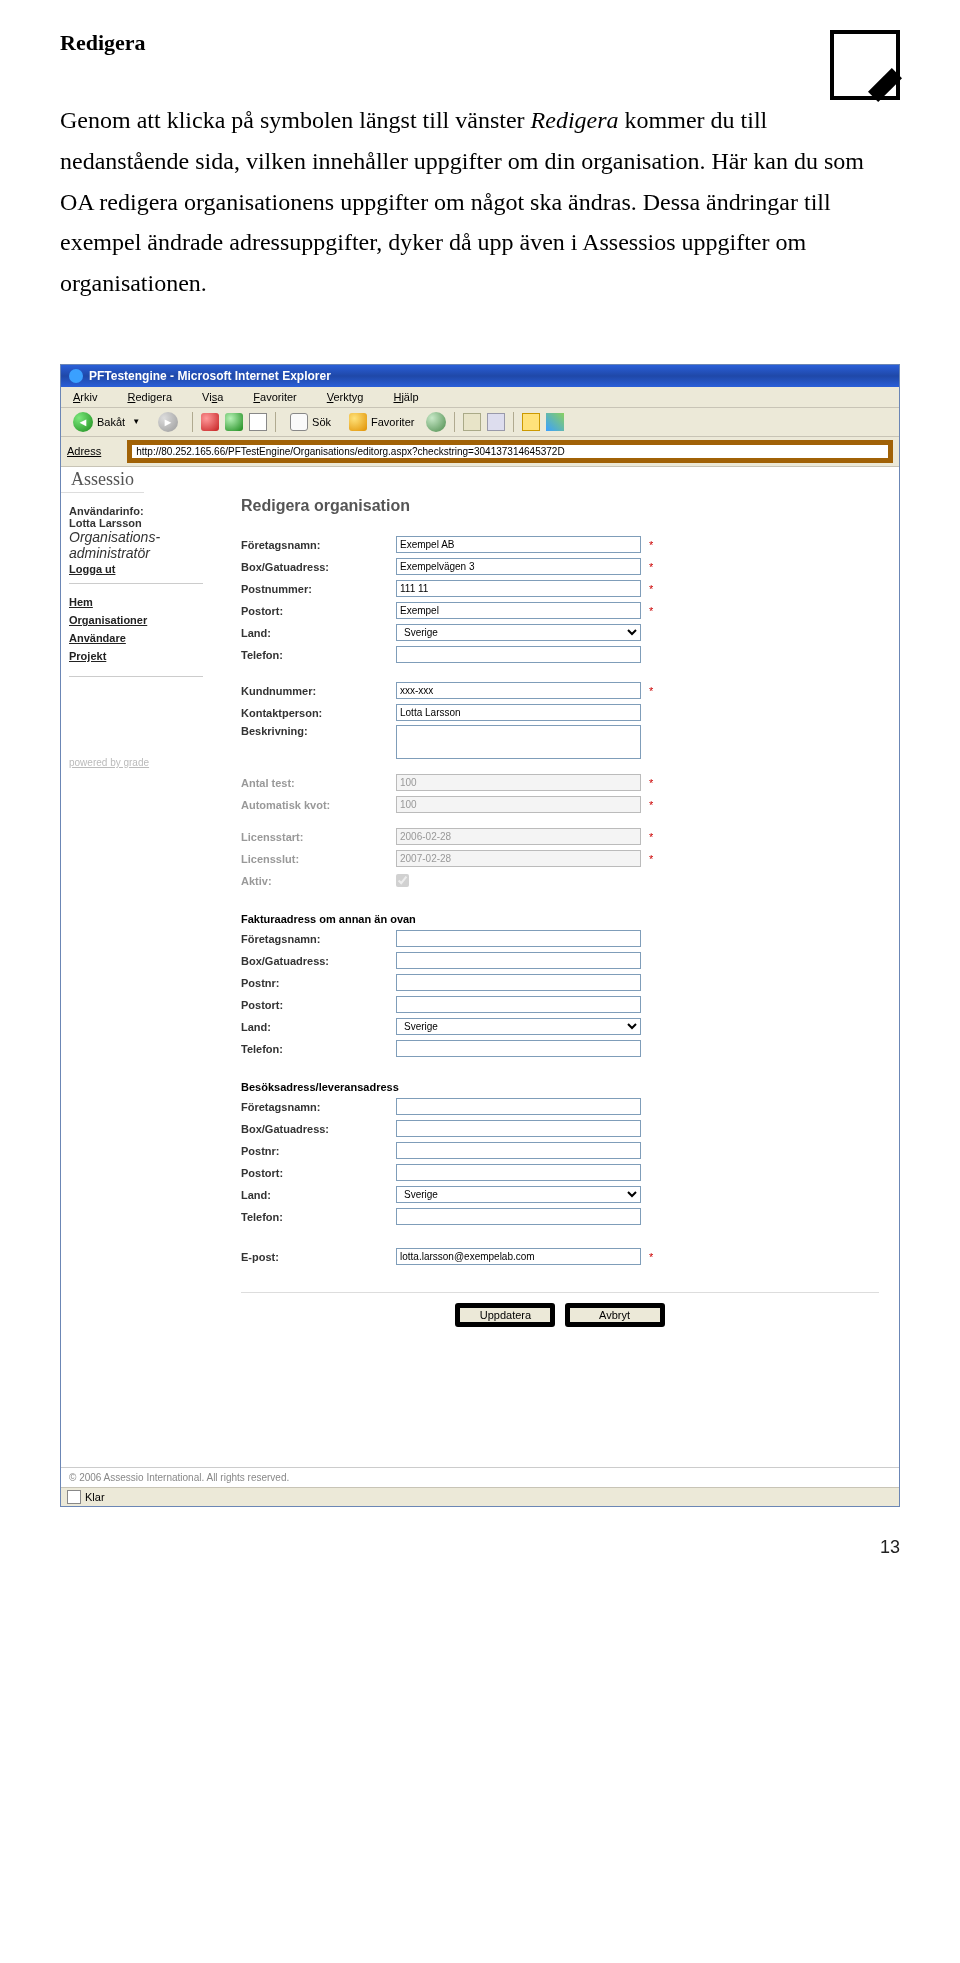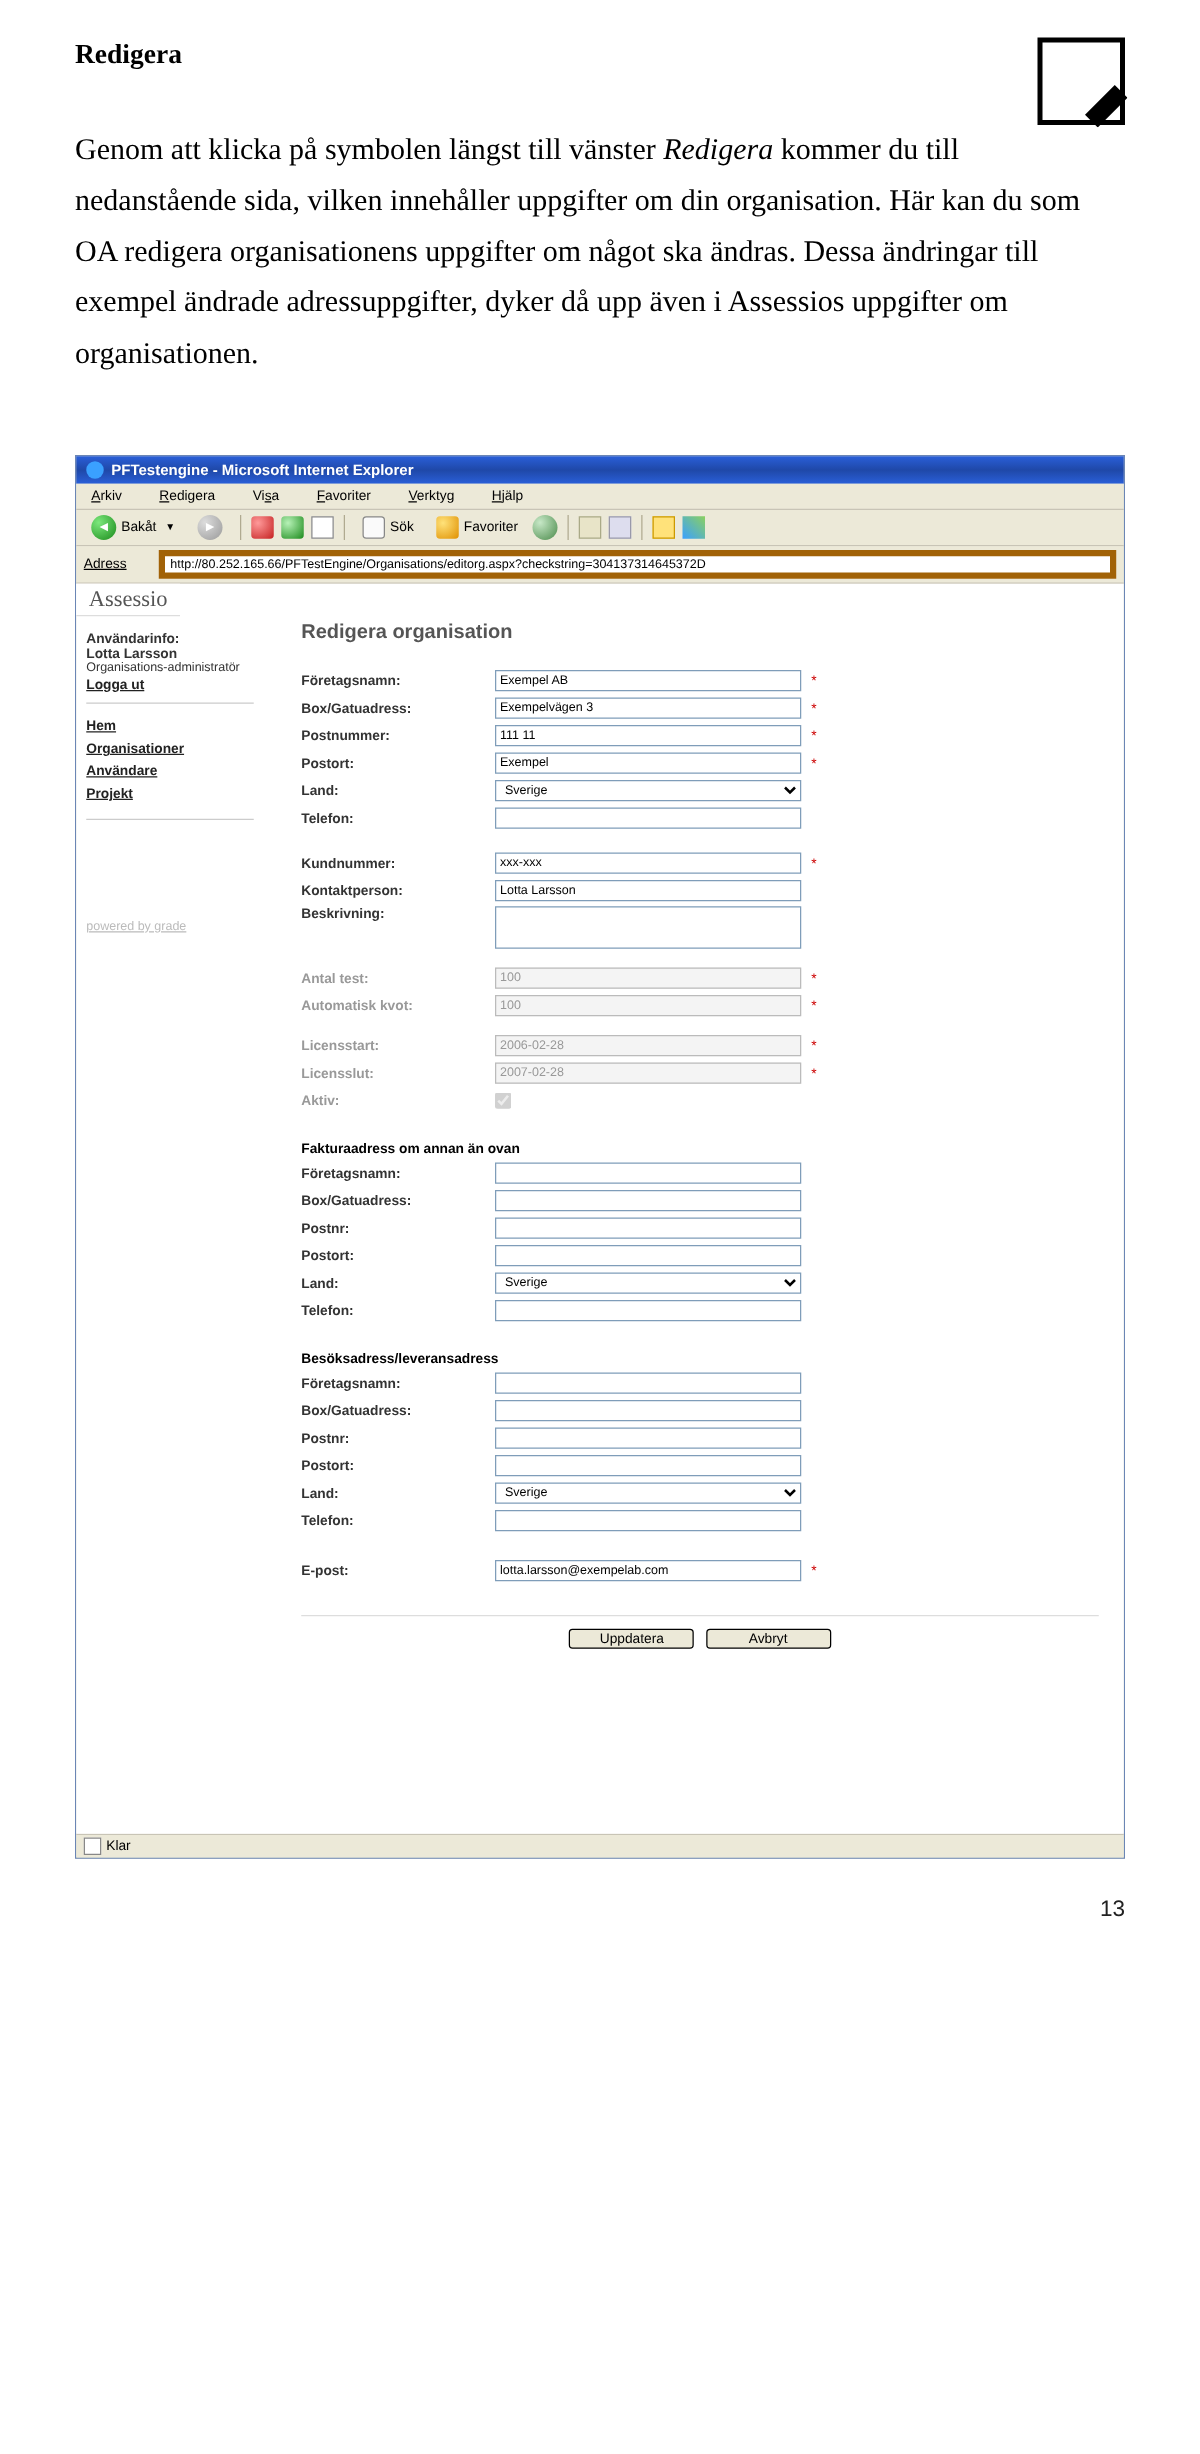--- a/index.html
+++ b/index.html
@@ -107,21 +107,21 @@
   }
   .form-row.faded input, .form-row.faded textarea { background:#f4f4f4;color:#999;border-color:#bbb;}
   .form-row .req { color:#c00;margin-left:8px; }
   .form-row textarea { height:34px;resize:none; }
   .form-row.ta { height:38px; align-items:flex-start;}
   .form-row.cb input{width:auto;height:auto;}
   .section-head { font-weight:bold;font-size:11px;margin-top:22px;margin-bottom:4px;display:block;}
   .btnrow { text-align:center;margin-top:25px;padding:10px 0;border-top:1px solid #ddd;}
   .ie-btn {
     font-family:Tahoma,Arial;font-size:11px;padding:1px 0;width:100px;
-    background:#ece9d8;border:1px solid #000000;border-radius:3px;cursor:pointer;margin:0 3px;
+    background:#ece9d8;border:5px solid #000000;border-radius:3px;cursor:pointer;margin:0 3px;
   }
   .footer-area { border-top:1px solid #ccc;padding:4px 8px;font-size:10px;color:#888;background:#fff;}
   .statusbar { background:#ece9d8;border-top:1px solid #c8c4b6;padding:2px 6px;display:flex;align-items:center;gap:4px;}
   .statusbar .pg { width:14px;height:14px;background:#fff;border:1px solid #888;display:inline-block;}
 
   .page-num { text-align:right;font-family:Arial,sans-serif;font-size:18px;color:#222;margin-top:30px;}
 </style>
 </head>
 <body>
 
@@ -183,21 +183,21 @@
     <input type="text" value="http://80.252.165.66/PFTestEngine/Organisations/editorg.aspx?checkstring=304137314645372D" style="">
   </div>
 
   <div style="position:relative;">
     <div class="brand">Assessio</div>
     <div class="content-area">
       <div class="sidebar">
         <div class="grp">
           <div class="lbl">Användarinfo:</div>
           <div class="lbl">Lotta Larsson</div>
-          <div style="font-size:10px;">Organisations-administratör</div>
+          <div style="font-style:italic;font-size:14px;">Organisations-administratör</div>
           <a>Logga ut</a>
         </div>
         <div class="grp nav">
           <a>Hem</a>
           <a>Organisationer</a>
           <a>Användare</a>
           <a>Projekt</a>
         </div>
         <div class="pow">powered by grade</div>
       </div>
@@ -334,20 +334,21 @@
             <input type="text" value="lotta.larsson@exempelab.com" style="">
             <span class="req">*</span>
           </div>
 
         <div class="btnrow">
           <button class="ie-btn">Uppdatera</button>
           <button class="ie-btn">Avbryt</button>
         </div>
       </div>
     </div>
+    <div class="footer-area">© 2006 Assessio International. All rights reserved.</div>
   </div>
 
   <div class="statusbar">
     <span class="pg"></span>
     <span>Klar</span>
   </div>
 </div>
 
 <div class="page-num">13</div>
 

